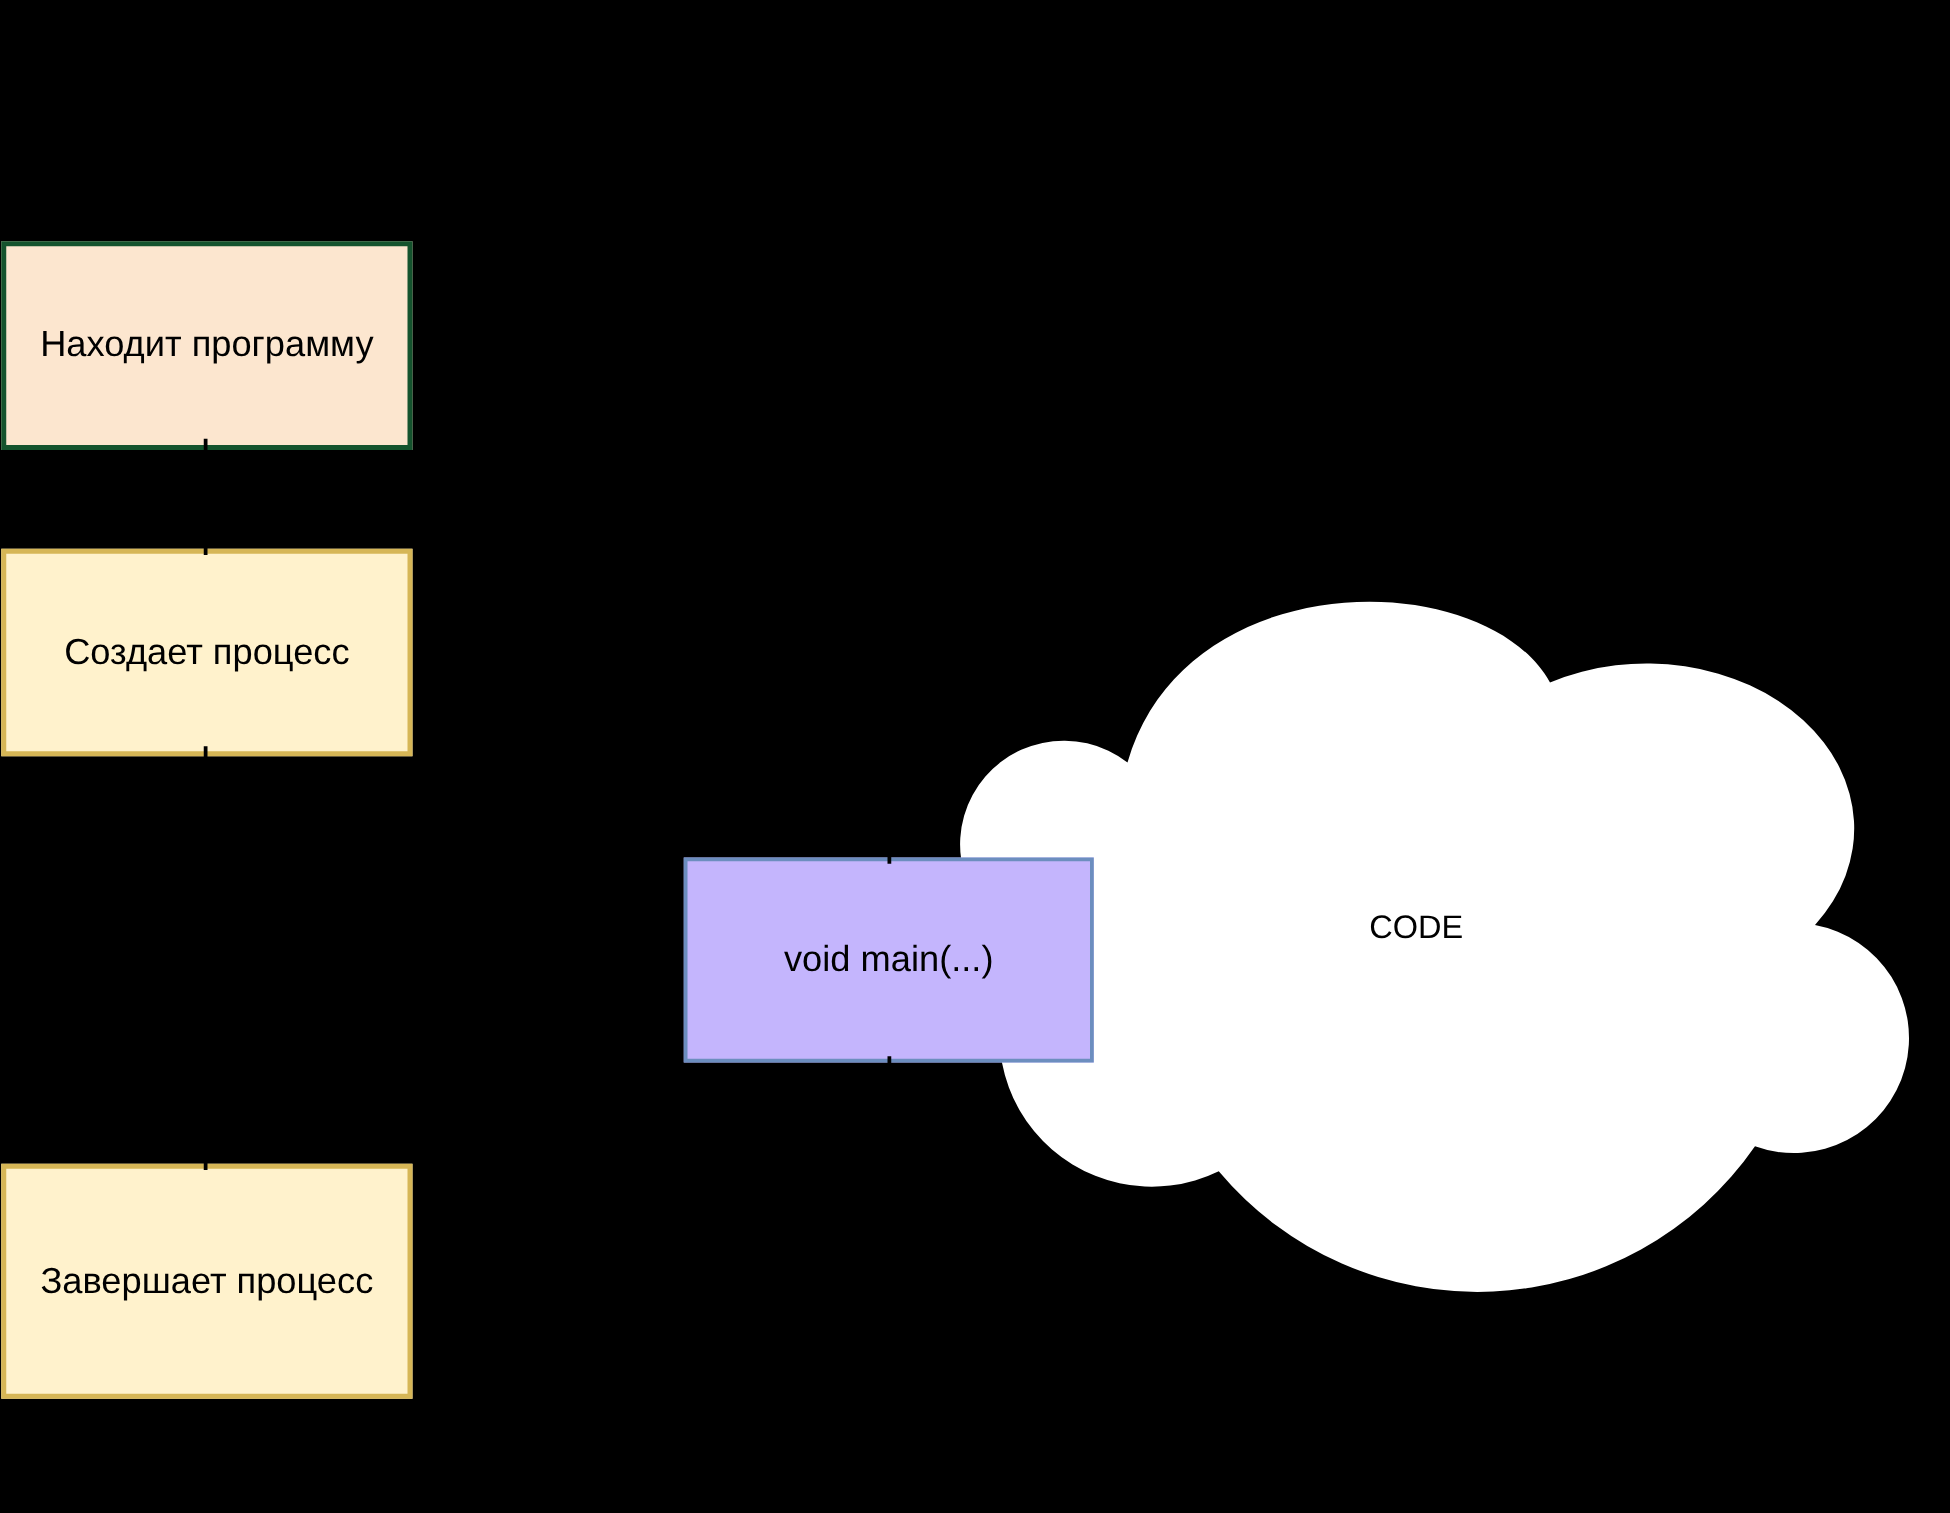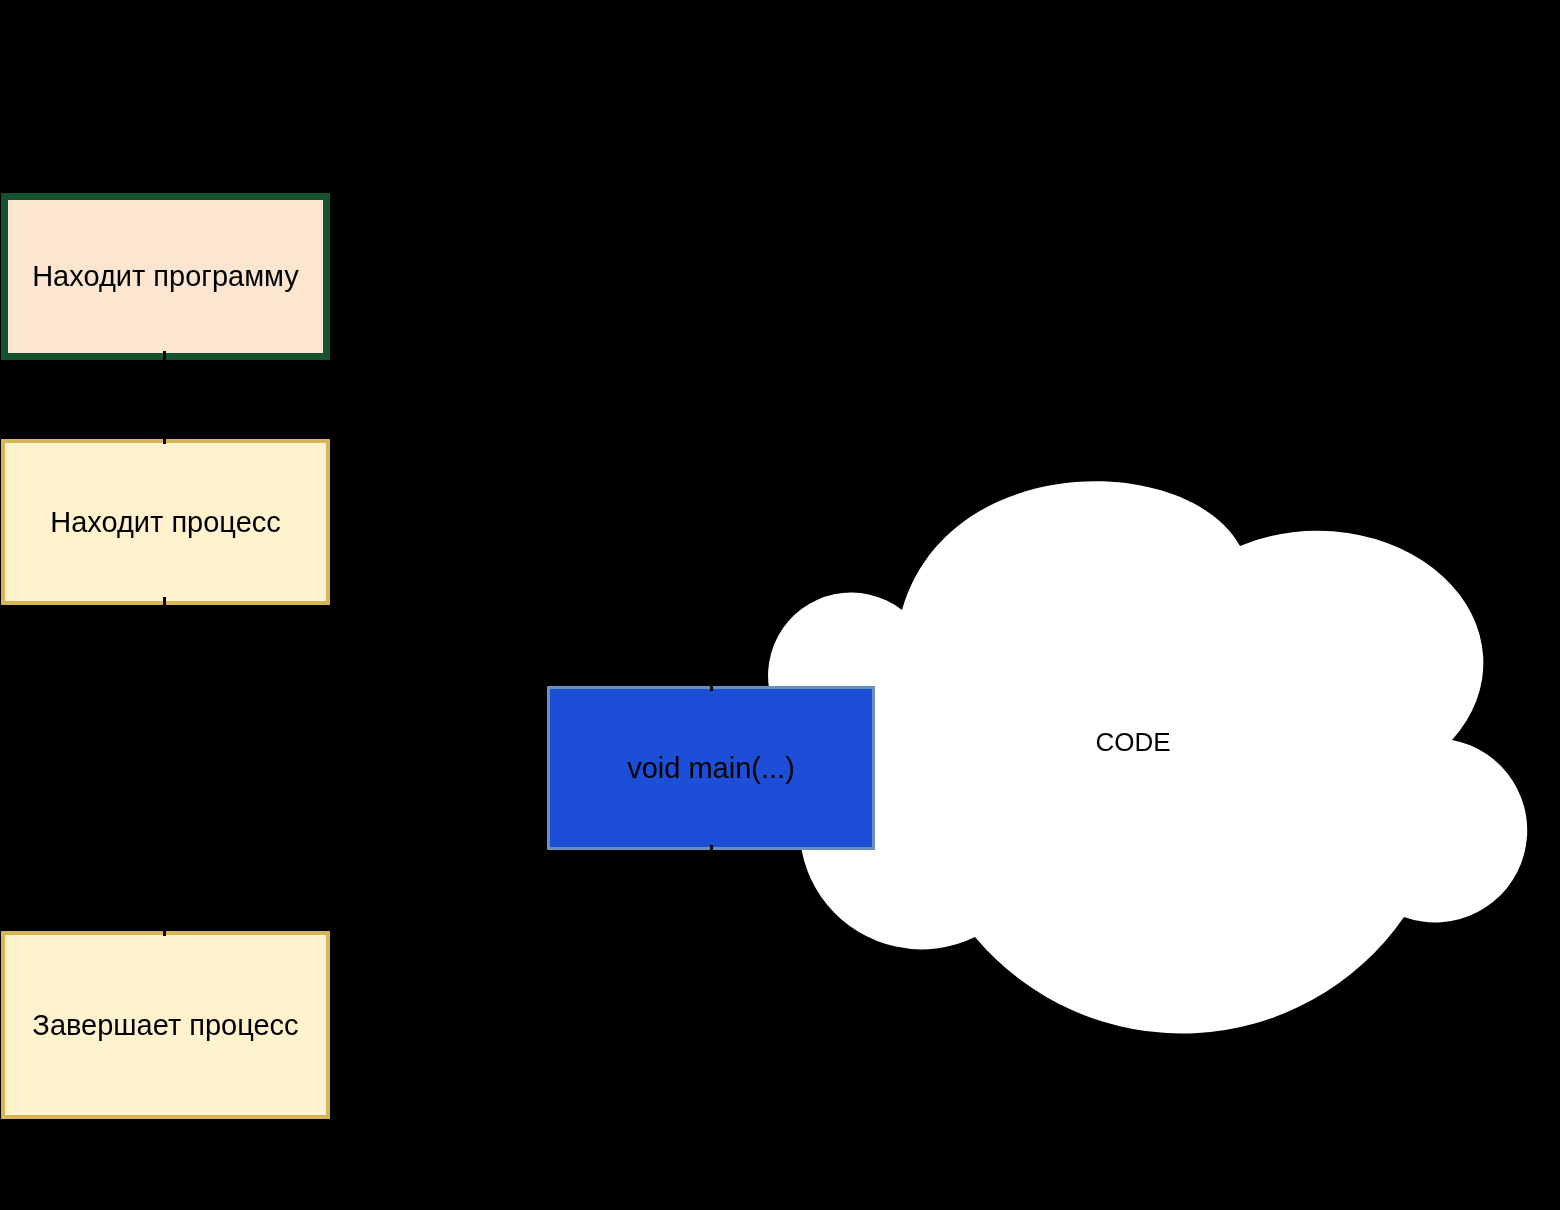--- a/index.html
+++ b/index.html
@@ -22,39 +22,39 @@
     align-items: center;
     justify-content: center;
     text-align: center;
     color: #000000;
     font-size: 29px;
     line-height: 1.2;
   }
   #node-find-program {
     left: 1px; top: 193px; width: 329px; height: 167px;
     background: #FCE6CF;
-    border: 7px solid #14532d;
+    border: 4px solid #14532d;
     z-index: 2;
     text-align: right;
   }
   #node-create-process {
     left: 1px; top: 439px; width: 329px; height: 166px;
     background: #FFF2CC;
     border: 4px solid #D6B656;
     z-index: 2;
   }
   #node-terminate-process {
     left: 1px; top: 931px; width: 329px; height: 188px;
     background: #FFF2CC;
     border: 4px solid #D6B656;
     z-index: 2;
   }
   #node-main-function {
     left: 547px; top: 686px; width: 328px; height: 164px;
-    background: #1d4ed8;
+    background: #c4b5fd;
     border: 3px solid #6C8EBF;
     z-index: 3;
   }
   #cloud-svg {
     position: absolute;
     left: 0; top: 0;
     width: 1560px;
     height: 1210px;
     z-index: 1;
   }
@@ -97,21 +97,21 @@
              Z" fill="#FFFFFF"></path>
   </svg>
 
   <div id="cloud-label">CODE</div>
 
   <div class="node" id="node-find-program">
     <span>Находит программу</span>
   </div>
 
   <div class="node" id="node-create-process">
-    <span>Находит процесс</span>
+    <span>Создает процесс</span>
   </div>
 
   <div class="node" id="node-terminate-process">
     <span>Завершает процесс</span>
   </div>
 
   <div class="node" id="node-main-function">
     <span>void main(...)</span>
   </div>
 

